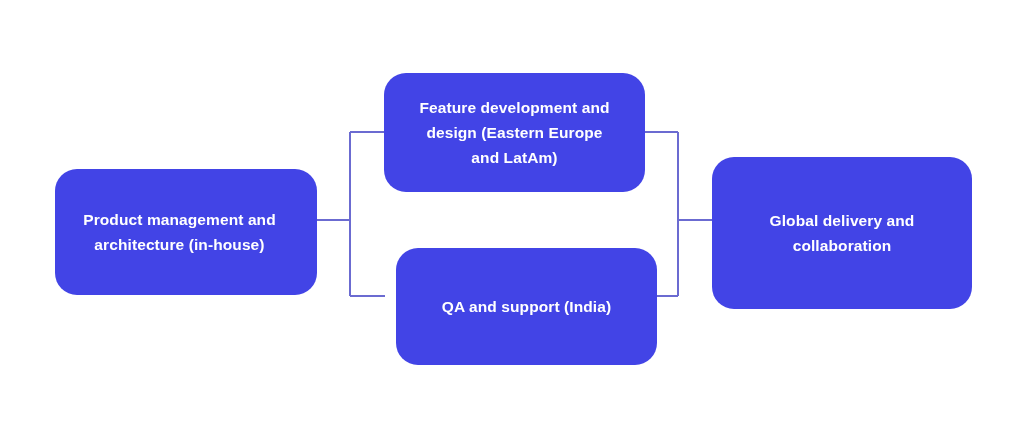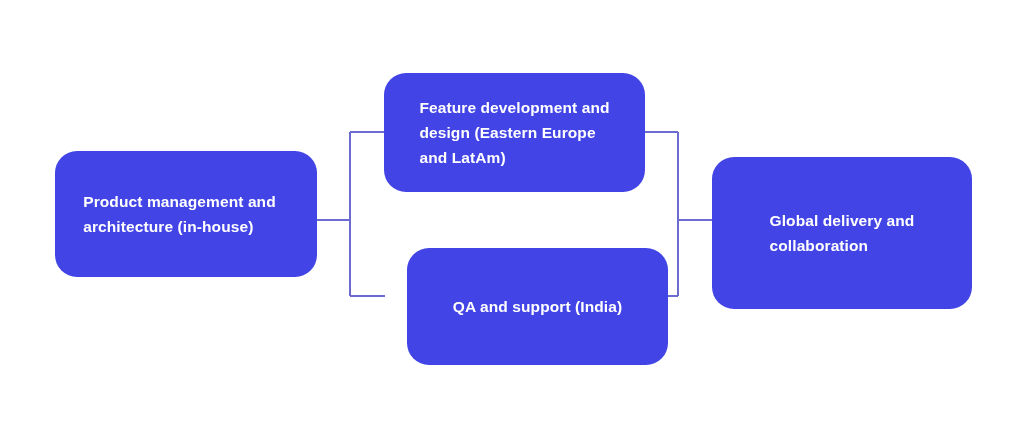--- a/index.html
+++ b/index.html
@@ -26,40 +26,41 @@
     pointer-events: none;
   }
   .node-box {
     position: absolute;
     box-sizing: border-box;
     background: #4244e6;
     border-radius: 22px;
     display: flex;
     align-items: center;
     justify-content: center;
+    text-align: center;
     padding: 10px 22px;
     z-index: 2;
   }
   .node-label {
     color: #ffffff;
     font-size: 15.5px;
     font-weight: bold;
     line-height: 1.62;
     letter-spacing: 0.1px;
     white-space: pre-line;
   }
   
   #node-product-management {
-    left: 55px;  top: 151px;  width: 262px; height: 126px; padding-left: 9px;
+    left: 55px;  top: 169px;  width: 262px; height: 126px; padding-left: 9px;
   }
   #node-feature-development {
     left: 384px; top: 73px;   width: 261px; height: 119px;
   }
   #node-qa-support {
-    left: 407px; top: 248px;  width: 261px; height: 117px;
+    left: 396px; top: 248px;  width: 261px; height: 117px;
   }
   #node-global-delivery {
     left: 712px; top: 157px;  width: 260px; height: 152px;
   }
 </style>
 </head>
 <body>
 
 <div id="diagram-canvas">
 

